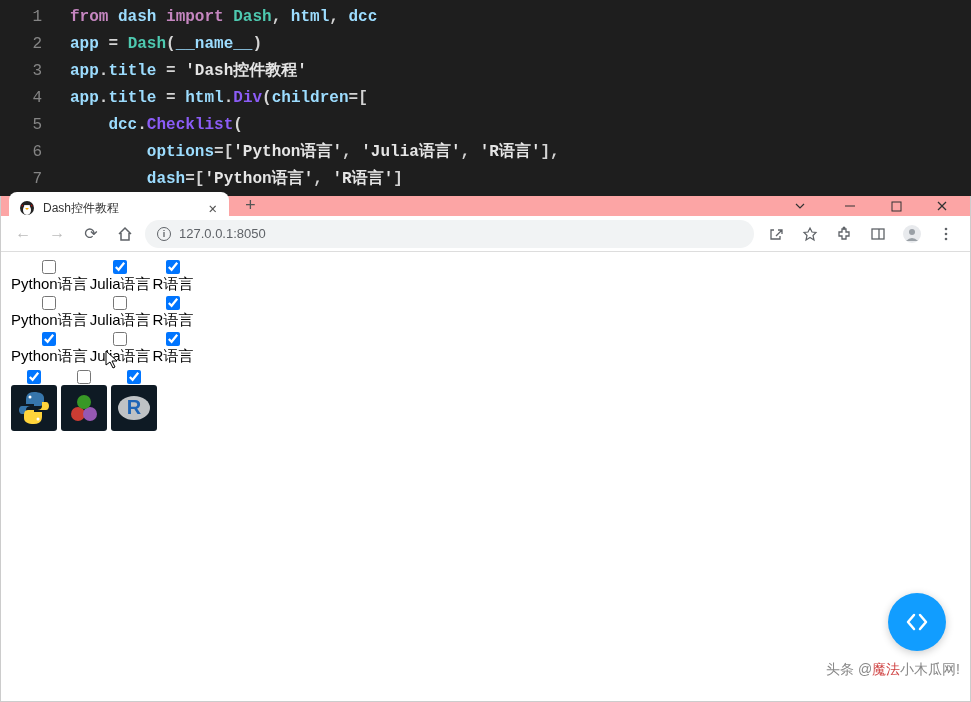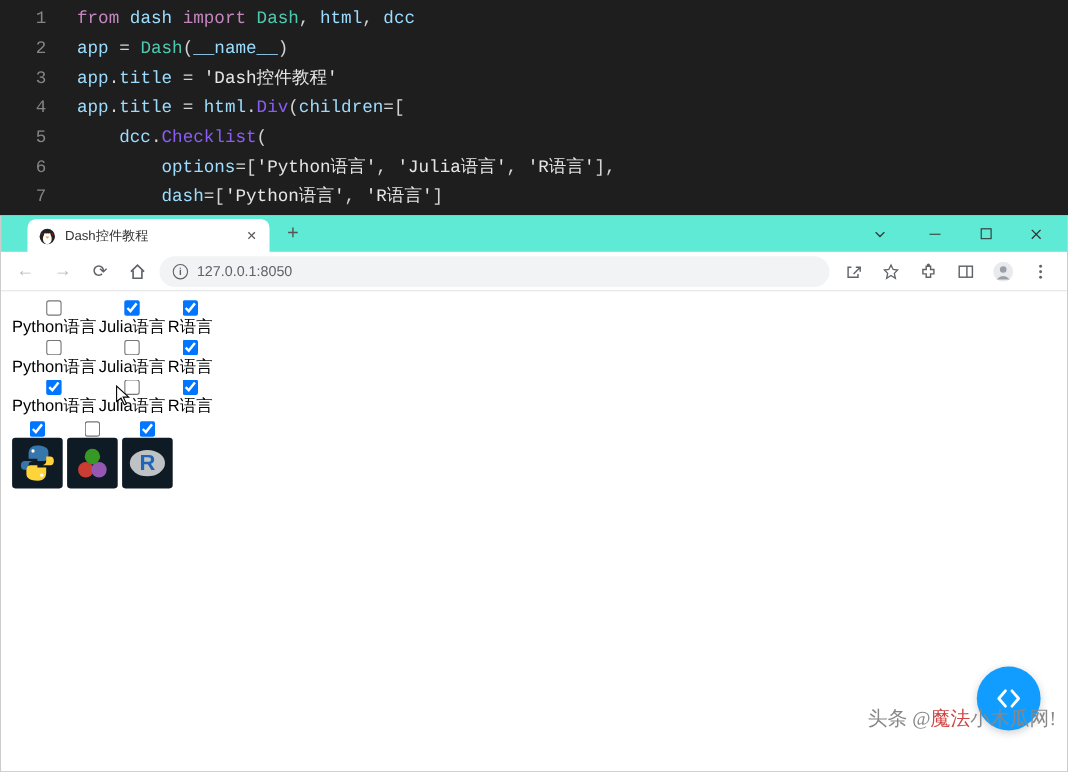--- a/index.html
+++ b/index.html
@@ -2,32 +2,32 @@
 <html><head>
 <meta charset="utf-8">
 <style>
 * { margin: 0; padding: 0; box-sizing: border-box; }
 body { font-family: Consolas, "Courier New", monospace; width: 971px; height: 702px; background: #fff; overflow: hidden; position: relative; }
 
 
 .editor { background: #1e1e1e; height: 196px; padding: 4px 0; font-size: 16px; line-height: 27px; }
 .line { display: flex; }
 .gutter { width: 70px; text-align: right; padding-right: 28px; color: #858585; user-select: none; }
-.code { flex: 1; white-space: pre; }
+.code { flex: 1; white-space: pre; font-weight: bold; }
 .kw { color: #c586c0; }
 .fn { color: #8b5cf6; }
 .cls { color: #4ec9b0; }
 .var { color: #9cdcfe; }
 .str { color: #e5e5e5; }
 .pun { color: #d4d4d4; }
 .op { color: #d4d4d4; }
 
 
 .browser { position: relative; background: #fff; height: 506px; border: 1px solid #ccc; border-top: none; }
-.tabbar { display: flex; align-items: center; height: 33px; background: #5eead4; padding-left: 24px; }
+.tabbar { display: flex; align-items: center; height: 20px; background: #fca5a5; padding-left: 8px; }
 .tab { display: flex; align-items: center; background: #fff; height: 32px; padding: 0 12px 0 10px; border-radius: 8px 8px 0 0; gap: 8px; min-width: 220px; margin-top: 4px; }
 .favicon { width: 16px; height: 16px; }
 .tab-title { font-family: Arial, sans-serif; font-size: 12px; color: #333; flex: 1; }
 .tab-close { font-size: 14px; color: #555; cursor: pointer; }
 .newtab { margin-left: 8px; font-size: 18px; color: #555; cursor: pointer; padding: 4px 8px; }
 .winbtns { margin-left: auto; display: flex; gap: 18px; padding-right: 14px; align-items: center; }
 .winbtn { width: 28px; height: 18px; display: flex; align-items: center; justify-content: center; color: #333; font-size: 12px; cursor: pointer; }
 .chevdown { margin-right: 4px; }
 
 .toolbar { display: flex; align-items: center; height: 36px; background: #fff; border-bottom: 1px solid #ddd; padding: 0 8px; gap: 6px; }
@@ -40,21 +40,21 @@
 
 
 .page { padding: 8px 10px; font-family: Arial, sans-serif; font-size: 15px; color: #000; background: #fff; position: relative; height: calc(100% - 72px); }
 .checkrow { display: flex; gap: 2px; align-items: center; flex-wrap: wrap; margin-bottom: 2px; }
 .checkitem { display: flex; align-items: center; gap: 1px; flex-direction: column; }
 .checkitem input { width: 14px; height: 14px; accent-color: #0075ff; }
 .iconrow { display: flex; gap: 4px; align-items: center; margin-top: 4px; }
 .langicon { width: 46px; height: 46px; background: #0e1a24; display: flex; align-items: center; justify-content: center; border-radius: 3px; }
 
 .fab { position: absolute; right: 24px; bottom: 34px; width: 58px; height: 58px; background: #119dff; border-radius: 50%; display: flex; align-items: center; justify-content: center; color: #fff; font-size: 26px; box-shadow: 0 2px 8px rgba(0,0,0,0.2); cursor: pointer; }
-.watermark { position: absolute; right: 10px; bottom: 36px; font-family: Liberation Serif, serif; font-size: 18px; color: #888; pointer-events: none; }
+.watermark { position: absolute; right: 10px; bottom: 22px; font-family: Liberation Sans, sans-serif; font-size: 14px; color: #888; pointer-events: none; }
 .watermark .red { color: #d04444; }
 
 .cursor { position: absolute; left: 105px; top: 350px; pointer-events: none; }
 </style>
 </head>
 <body>
 
 <div class="editor" id="editor">
     <div class="line">
       <div class="gutter">1</div>

